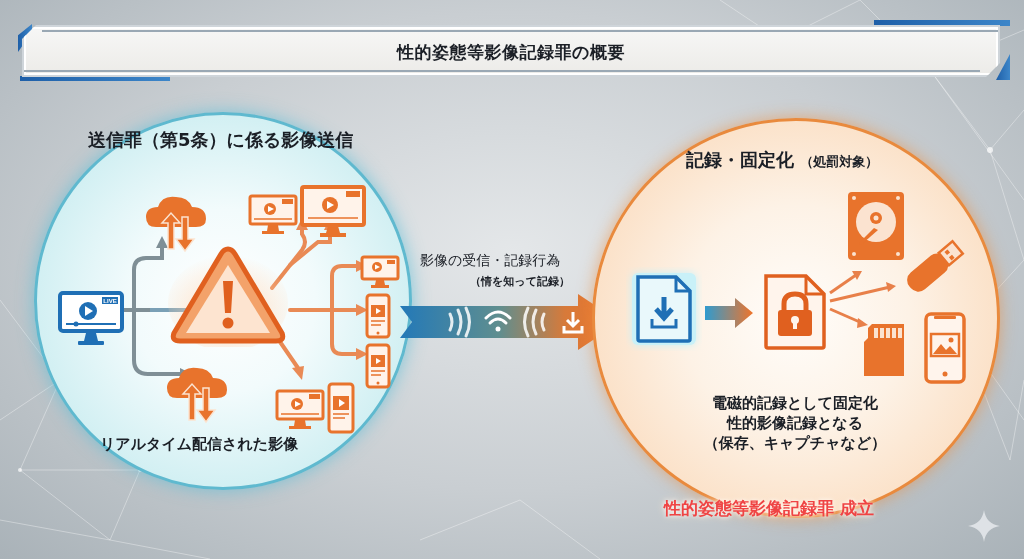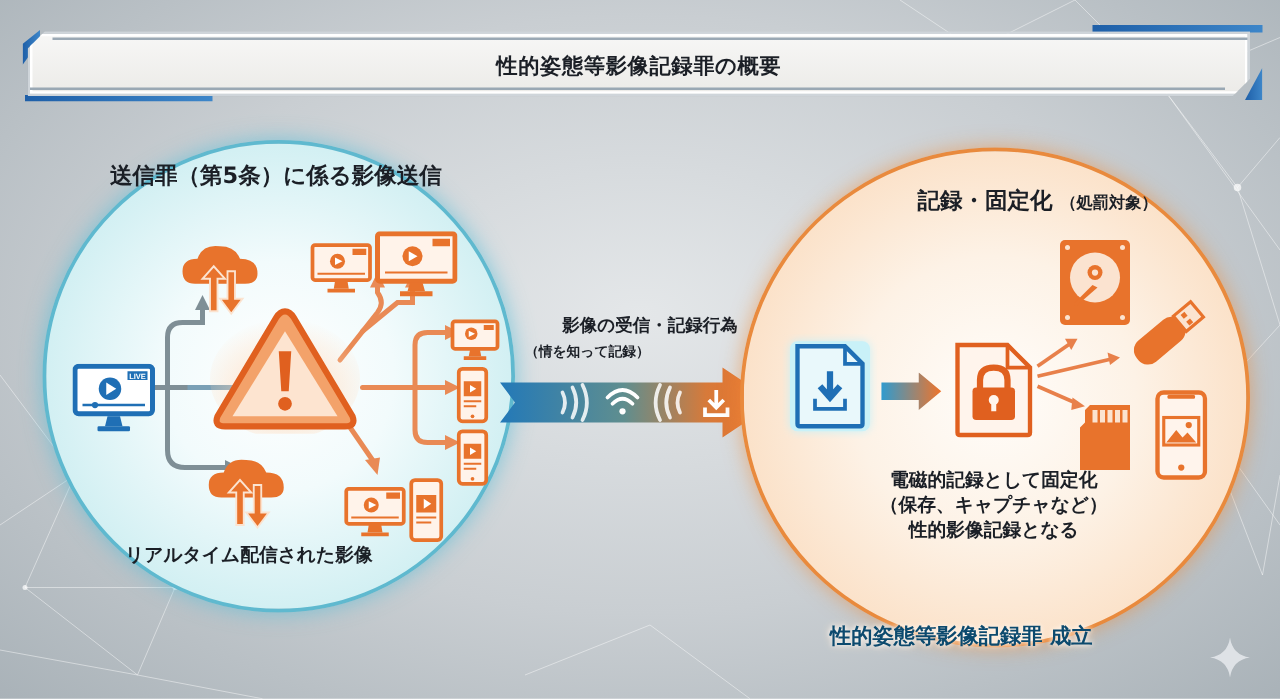--- a/index.html
+++ b/index.html
@@ -40,43 +40,43 @@
   }
   .circle-right {
     position: absolute; left: 592px; top: 118px; width: 408px; height: 400px; border-radius: 50%;
     background: radial-gradient(circle at 50% 50%, #fffdfa 0%, #fdf2e6 40%, #fbe0c6 75%, #f6c79c 100%);
     border: 3px solid #e98a3d;
     box-shadow: 0 0 16px rgba(236,140,60,0.6);
   }
 
   .heading { position: absolute; font-weight: bold; color: #1b1f26; white-space: nowrap; }
   .heading-left { left: 88px; top: 128px; font-size: 18px; }
-  .heading-right { left: 686px; top: 148px; font-size: 18px; margin-left: 48px; }
+  .heading-right { left: 686px; top: 148px; font-size: 18px; }
   .heading-right small { font-size: 13px; font-weight: bold; }
 
   .caption-left {
     position: absolute; left: 100px; top: 434px; width: 290px; text-align: left;
     font-size: 15px; font-weight: bold; color: #1b1f26; line-height: 20px;
   }
   .caption-right {
-    position: absolute; left: 650px; top: 374px; width: 290px; text-align: center;
+    position: absolute; left: 650px; top: 393px; width: 290px; text-align: center;
     font-size: 15px; font-weight: bold; color: #1b1f26; line-height: 20px;
   }
   .conclusion {
     position: absolute; left: 664px; top: 497px; font-size: 17px; font-weight: bold;
-    color: #0c4a6e; text-shadow: 0 0 4px #fff, 0 0 8px #fde6cf;
+    color: #ef4444; text-shadow: 0 0 4px #fff, 0 0 8px #fde6cf;
     white-space: nowrap;
   }
 
   .mid-label {
-    position: absolute; left: 420px; top: 252px; width: 200px; text-align: center;
-    font-size: 14px; font-weight: bold; color: #1b1f26;
+    position: absolute; left: 420px; top: 252px; width: 200px; 
+    font-size: 14px; font-weight: normal; color: #1b1f26;
   }
   .mid-sub {
-    position: absolute; left: 420px; top: 274px; width: 200px; 
+    position: absolute; left: 420px; top: 274px; width: 200px; text-align: center;
     font-size: 11px; font-weight: bold; color: #1b1f26;
   }
 
   .icon { position: absolute; }
   .sparkle { position: absolute; left: 966px; top: 508px; }
 </style>
 </head>
 <body>
 
 <svg class="net" width="1024" height="559" viewBox="0 0 1024 559">
@@ -367,21 +367,21 @@
   <rect x="2" y="2" width="38" height="68" rx="5" fill="#fff4ec" stroke="#e8732c" stroke-width="3.5"></rect>
   <rect x="10" y="4" width="22" height="3" rx="1" fill="#e8732c"></rect>
   <rect x="7" y="22" width="28" height="22" fill="none" stroke="#e8732c" stroke-width="2.5"></rect>
   <path d="M9 42 L17 32 L22 38 L26 34 L33 42 Z" fill="#e8732c"></path>
   <circle cx="27" cy="28" r="2.5" fill="#e8732c"></circle>
   <circle cx="21" cy="62" r="2.5" fill="#e8732c"></circle>
 </svg>
 
 <div class="caption-right">
   <div>電磁的記録として固定化</div>
+  <div>性的影像記録となる</div>
   <div>（保存、キャプチャなど）</div>
-  <div>性的影像記録となる</div>
 </div>
 
 <div class="conclusion">性的姿態等影像記録罪 成立</div>
 
 <svg class="sparkle" width="36" height="36" viewBox="0 0 36 36">
   <path d="M18 2 Q20 16 34 18 Q20 20 18 34 Q16 20 2 18 Q16 16 18 2 Z" fill="#e3e7ea" fill-opacity="0.9"></path>
 </svg>
 
 </body></html>

